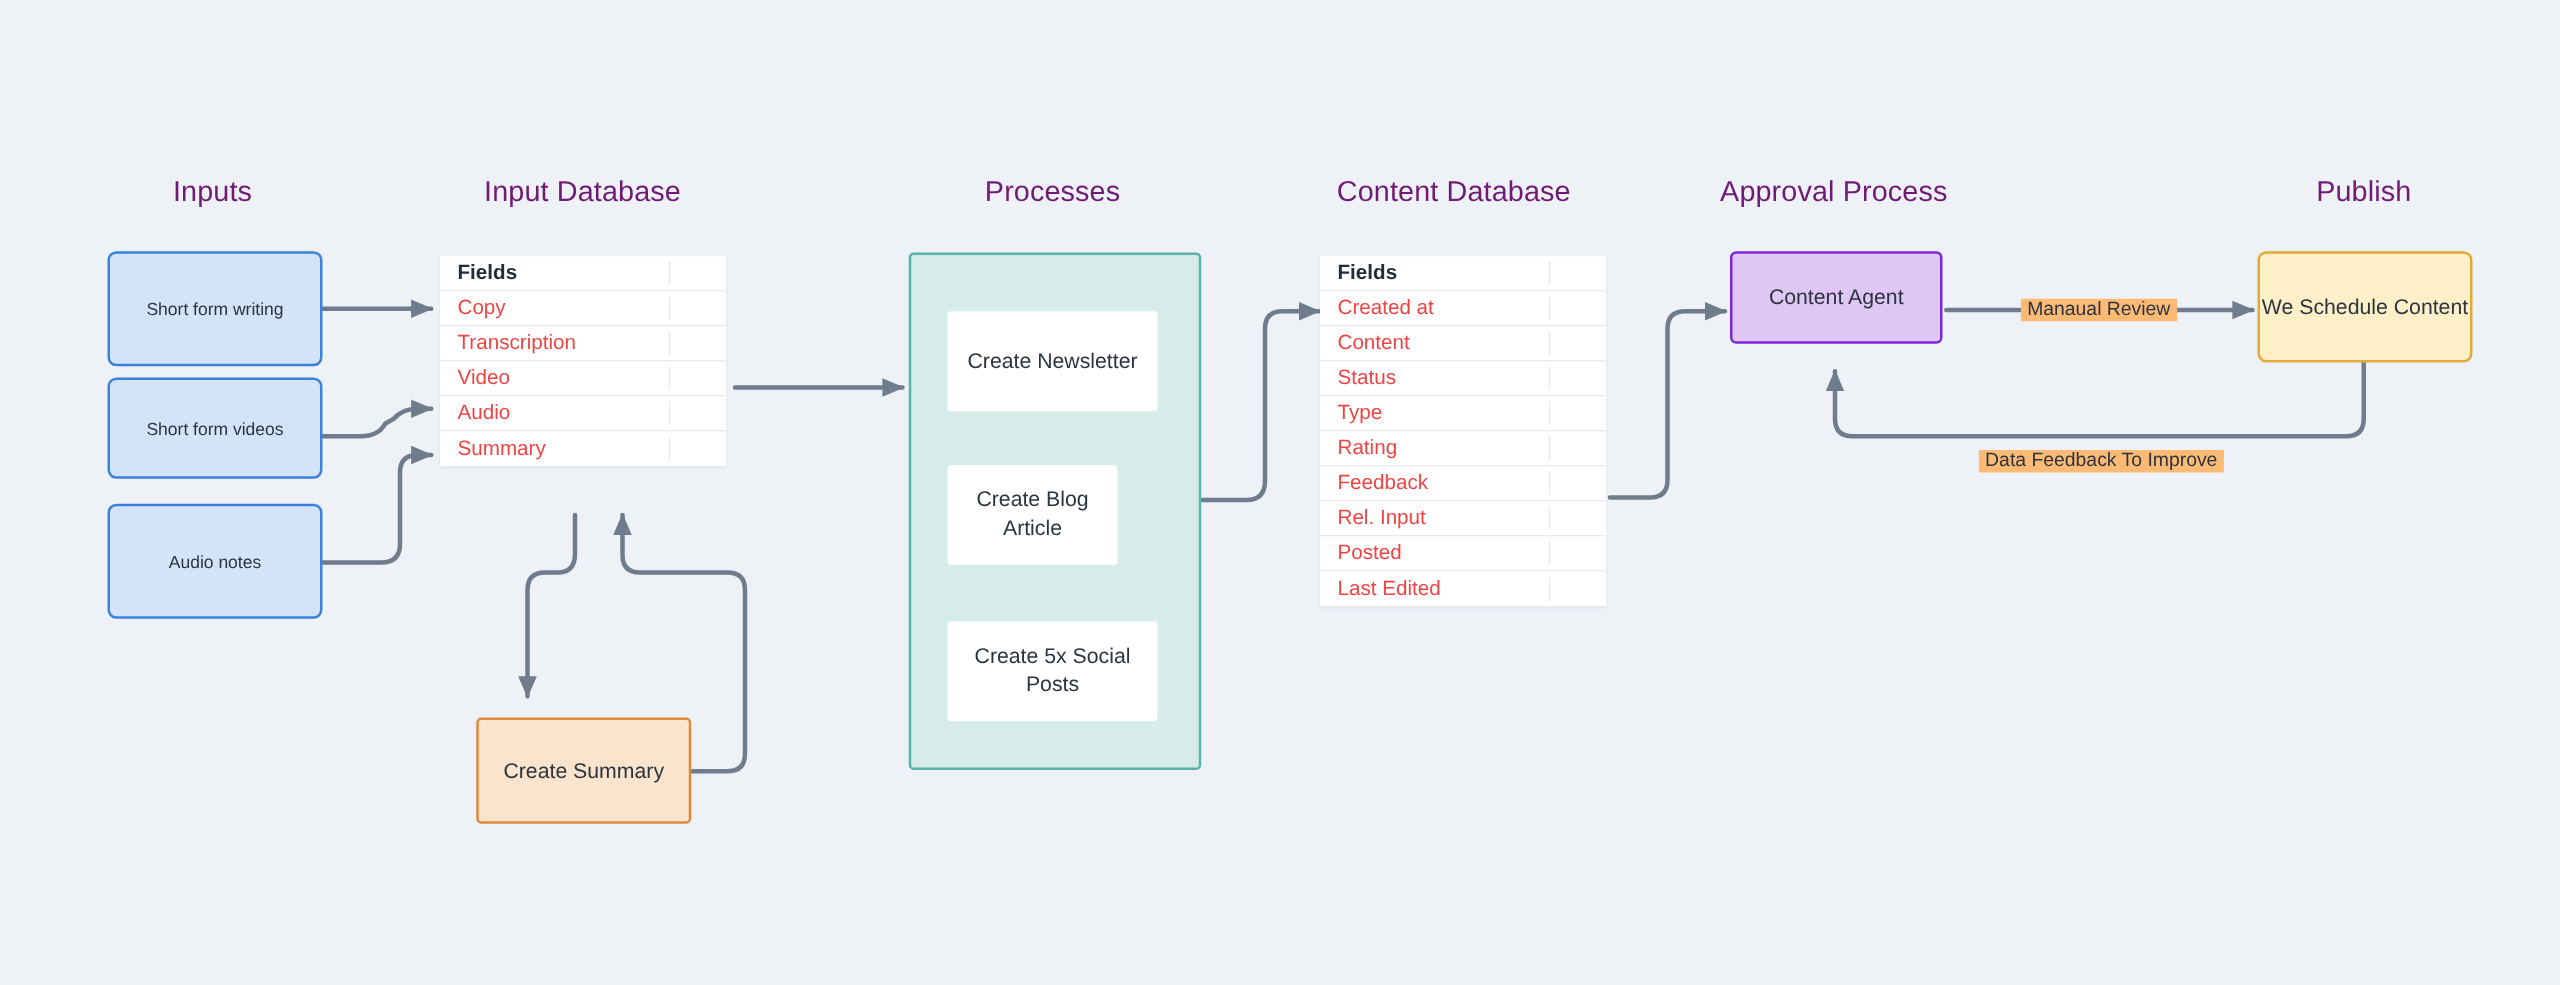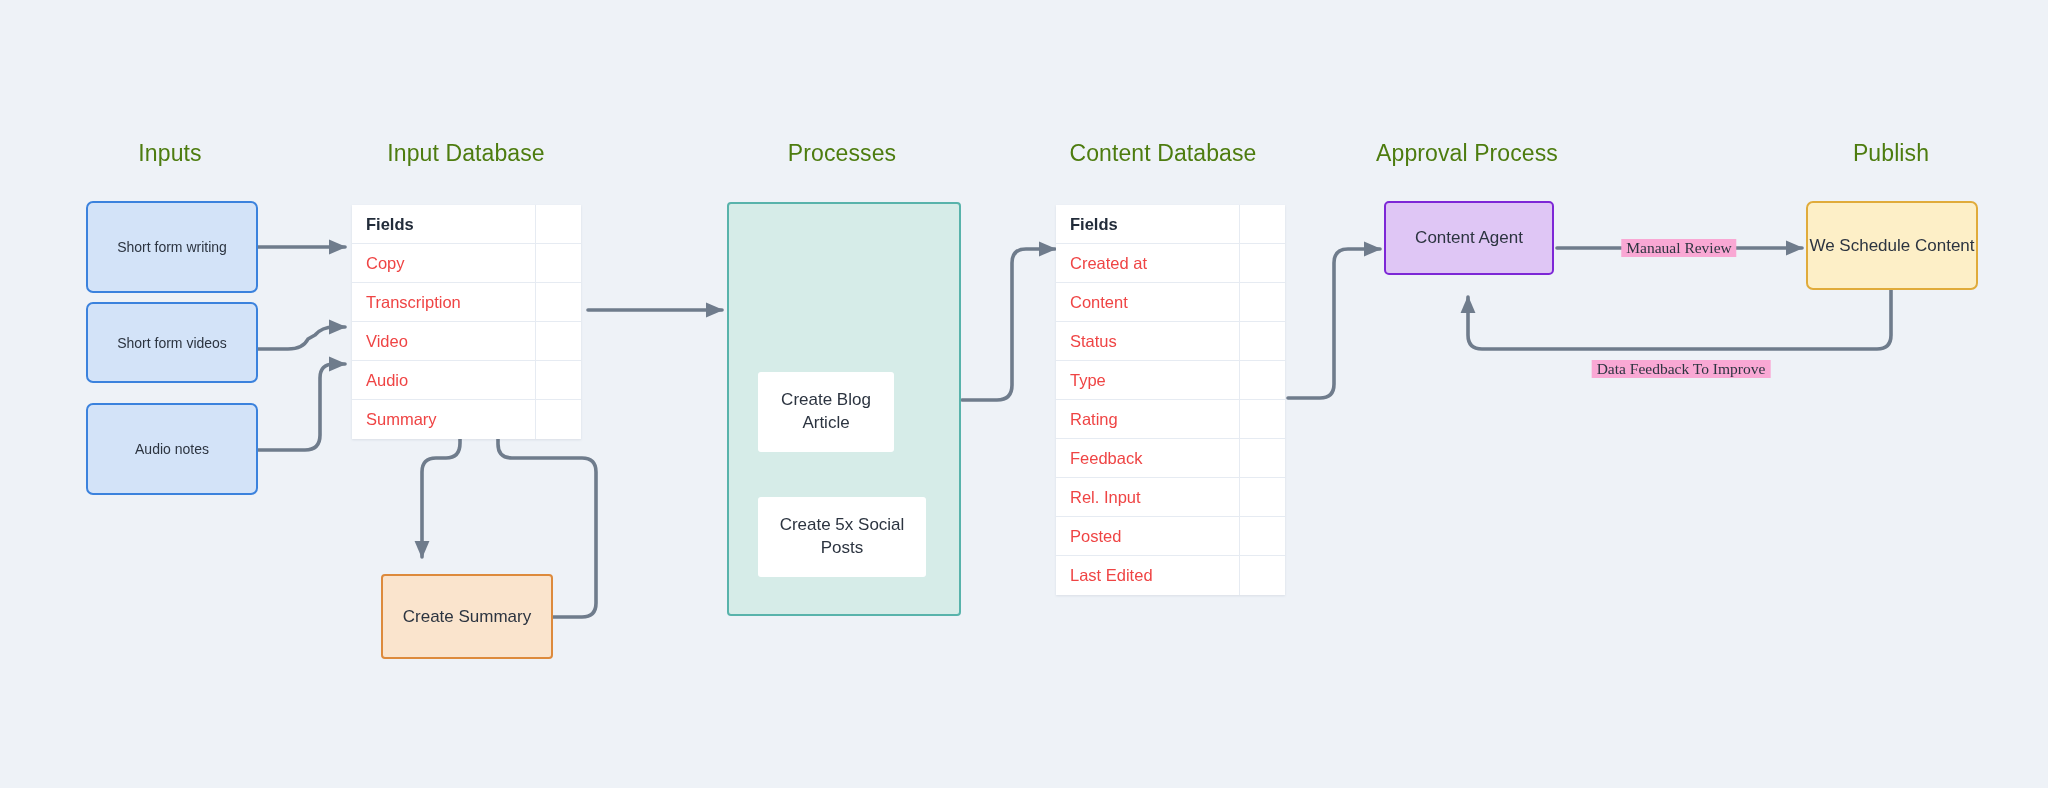--- a/index.html
+++ b/index.html
@@ -32,21 +32,21 @@
   .node {
     position: absolute;
     z-index: 2;
     box-sizing: border-box;
   }
   
   .col-head {
     position: absolute;
     z-index: 3;
     font-size: 23px;
-    color: #4d7c0f;
+    color: #701a75;
     text-align: center;
     white-space: nowrap;
     transform: translateX(-50%);
     letter-spacing: .1px;
   }
   
   .inbox {
     background: #d3e3f8;
     border: 2px solid #3b82dd;
     border-radius: 7px;
@@ -65,21 +65,22 @@
     display: flex;
     flex-direction: column;
     box-sizing: border-box;
     filter: drop-shadow(0 1px 1px rgba(40,60,90,.10));
   }
   .dbrow {
     display: flex;
     background: #ffffff;
     border-bottom: 1px solid #e6ebf2;
     box-sizing: border-box;
-    height: 39px;
+    height: 28px;
+    align-items: center;
   }
   .dbrow:last-child { border-bottom: none; }
   .dbrow .c1 {
     flex: 1 1 auto;
     display: flex;
     align-items: center;
     padding-left: 14px;
     font-size: 16.5px;
     color: #ef4444;
     border-right: 1px solid #e6ebf2;
@@ -149,25 +150,24 @@
     font-size: 17px;
     color: #2c3440;
     text-align: center;
   }
   
   .edge-label {
     position: absolute;
     z-index: 4;
     font-size: 15.5px;
     color: #2c3440;
-    background: #f9a8d4;
+    background: #fdba74;
     padding: 0 5px;
     white-space: nowrap;
     transform: translate(-50%, -50%);
-    font-family: Liberation Serif, serif;
   }
 </style>
 </head>
 <body>
 
 <div id="canvas">
 
   <svg id="wires" viewBox="0 0 2048 788" xmlns="http://www.w3.org/2000/svg">
     <defs>
       <marker id="arrow" viewBox="0 0 10 10" refX="8.6" refY="5" markerWidth="5.2" markerHeight="5.2" orient="auto-start-reverse">
@@ -236,20 +236,23 @@
       <div class="c1">Audio</div>
       <div class="c2"></div>
     </div>
     <div class="dbrow">
       <div class="c1">Summary</div>
       <div class="c2"></div>
     </div>
   </div>
 
   <div class="node proc-container" style="left:727px; top:202px; width:234px; height:414px;"></div>
+  <div class="proc-card" style="left:758px; top:249px; width:168px; height:80px;">
+    <span>Create Newsletter</span>
+  </div>
   <div class="proc-card" style="left:758px; top:372px; width:136px; height:80px;">
     <span>Create Blog Article</span>
   </div>
   <div class="proc-card" style="left:758px; top:497px; width:168px; height:80px;">
     <span>Create 5x Social Posts</span>
   </div>
 
   <div class="node summarybox" style="left:381px; top:574px; width:172px; height:85px;">
     <span>Create Summary</span>
   </div>

